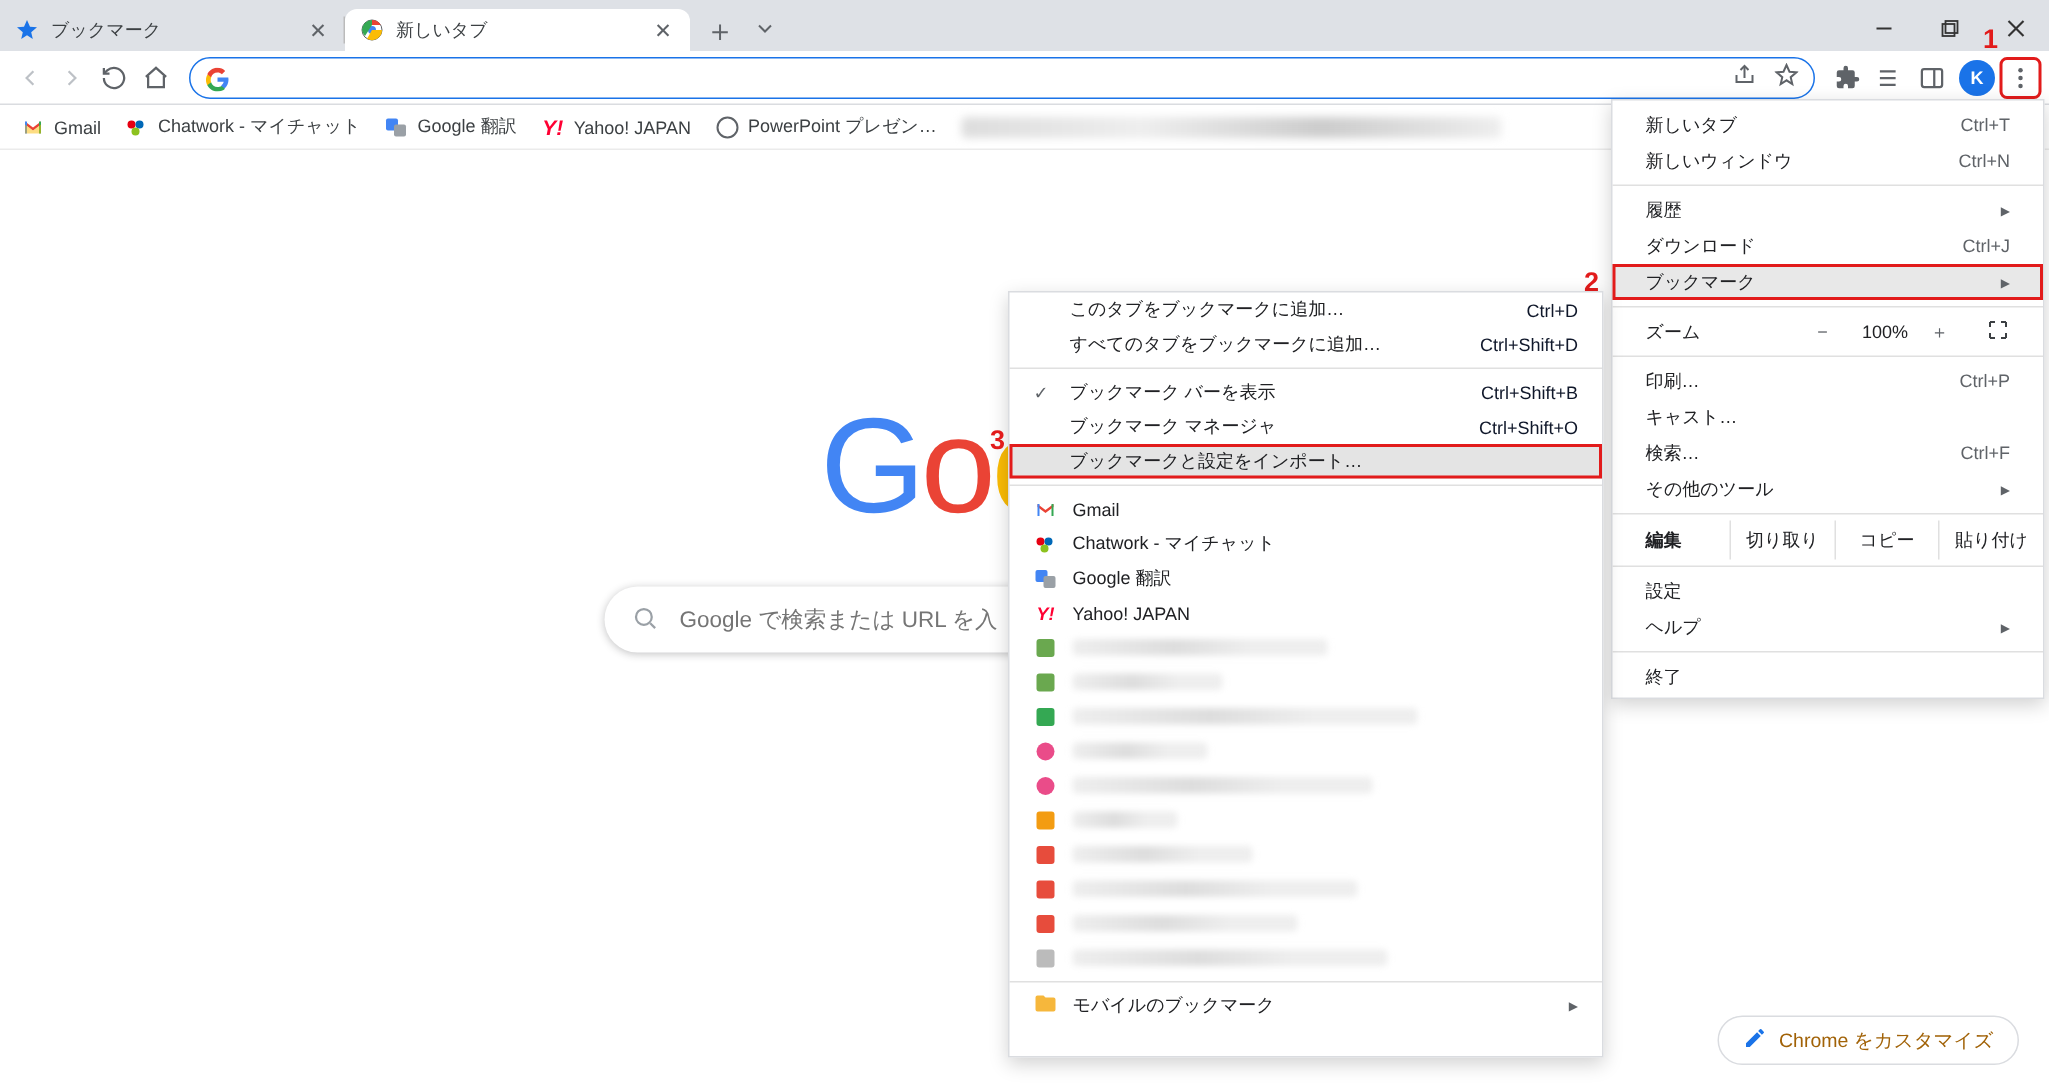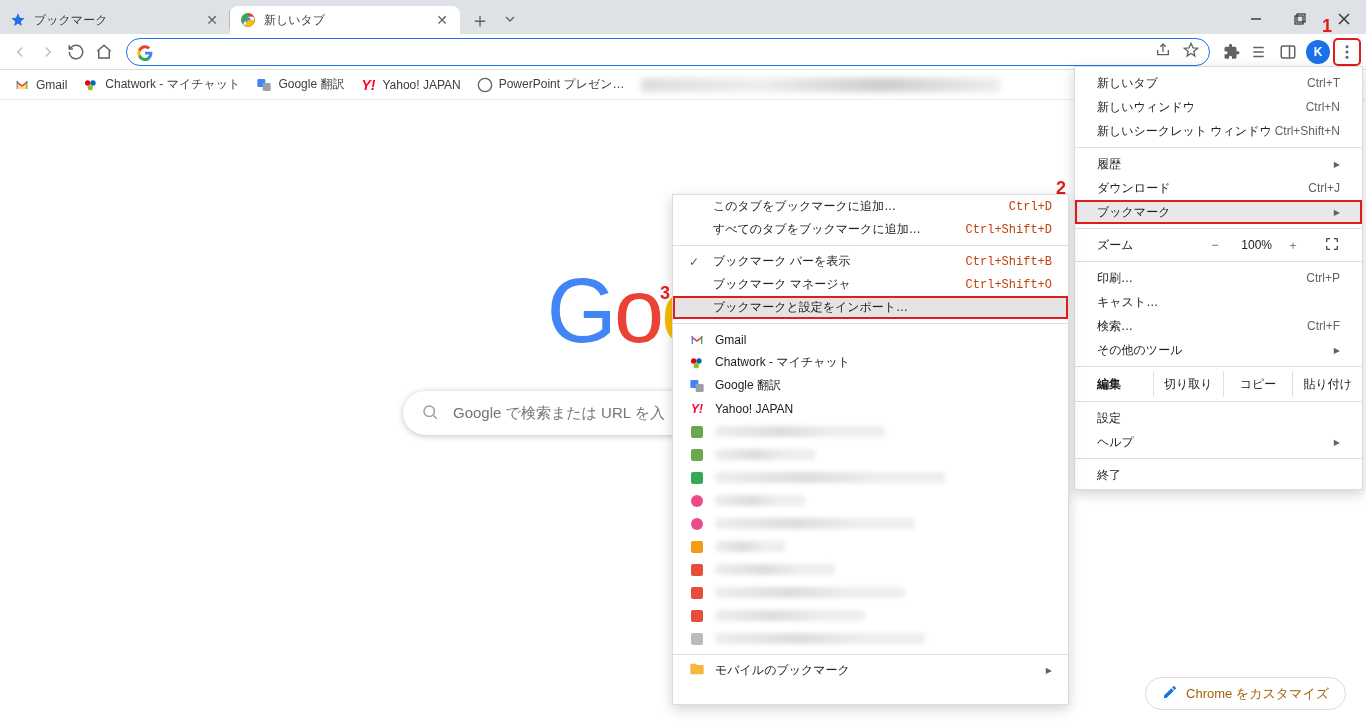--- a/index.html
+++ b/index.html
@@ -105,21 +105,21 @@
   .mm-edit .ebtn{ flex:1; text-align:center; border-left:1px solid #e0e0e0; height:100%; display:flex; align-items:center; justify-content:center; }
   .hl-red { outline:2px solid #E21B1B; outline-offset:-2px; }
 
   
   .sub-menu {
     position:absolute; left:672px; top:194px; width:397px; background:#fff;
     border:1px solid #dadce0; box-shadow:0 4px 12px rgba(0,0,0,.18);
     font-size:12px; padding-bottom: 22px;
   }
   .sm-item { height:23px; display:flex; align-items:center; padding:0 16px; cursor:default; }
-  .sm-item .sc { margin-left:auto; color:#c2410c;font-family:Liberation Mono, monospace; }
+  .sm-item .sc { margin-left:auto; color:#0f172a; }
   .sm-item .chk { width:20px; margin-right:4px; color:#5f6368; }
   .sm-item.indent { padding-left:40px; }
   .sm-item.sel { background:#e4e4e4; }
   .sm-sep { height:1px; background:#e0e0e0; margin:4px 0; }
   .sm-bmrow { height:23px; display:flex; align-items:center; padding:0 16px; gap:10px; }
   .sm-bmrow .favicon { width:16px; height:16px; display:flex; align-items:center; justify-content:center; flex-shrink:0; }
   .sm-blur {
     background:linear-gradient(90deg,#eee 0%,#ddd 40%,#eee 70%);
     height:11px; border-radius:3px; filter:blur(2px);
   }
@@ -348,24 +348,20 @@
 
 <div class="main-menu">
   <div class="mm-item">
     <span>新しいタブ</span>
     <span class="sc">Ctrl+T</span>
   </div>
   <div class="mm-item">
     <span>新しいウィンドウ</span>
     <span class="sc">Ctrl+N</span>
   </div>
-  <div class="mm-item">
-    <span>新しいシークレット ウィンドウ</span>
-    <span class="sc">Ctrl+Shift+N</span>
-  </div>
   <div class="mm-sep"></div>
   <div class="mm-item has-sub">
     <span>履歴</span>
   </div>
   <div class="mm-item">
     <span>ダウンロード</span>
     <span class="sc">Ctrl+J</span>
   </div>
   <div class="mm-item has-sub sel hl-red">
     <span>ブックマーク</span>

